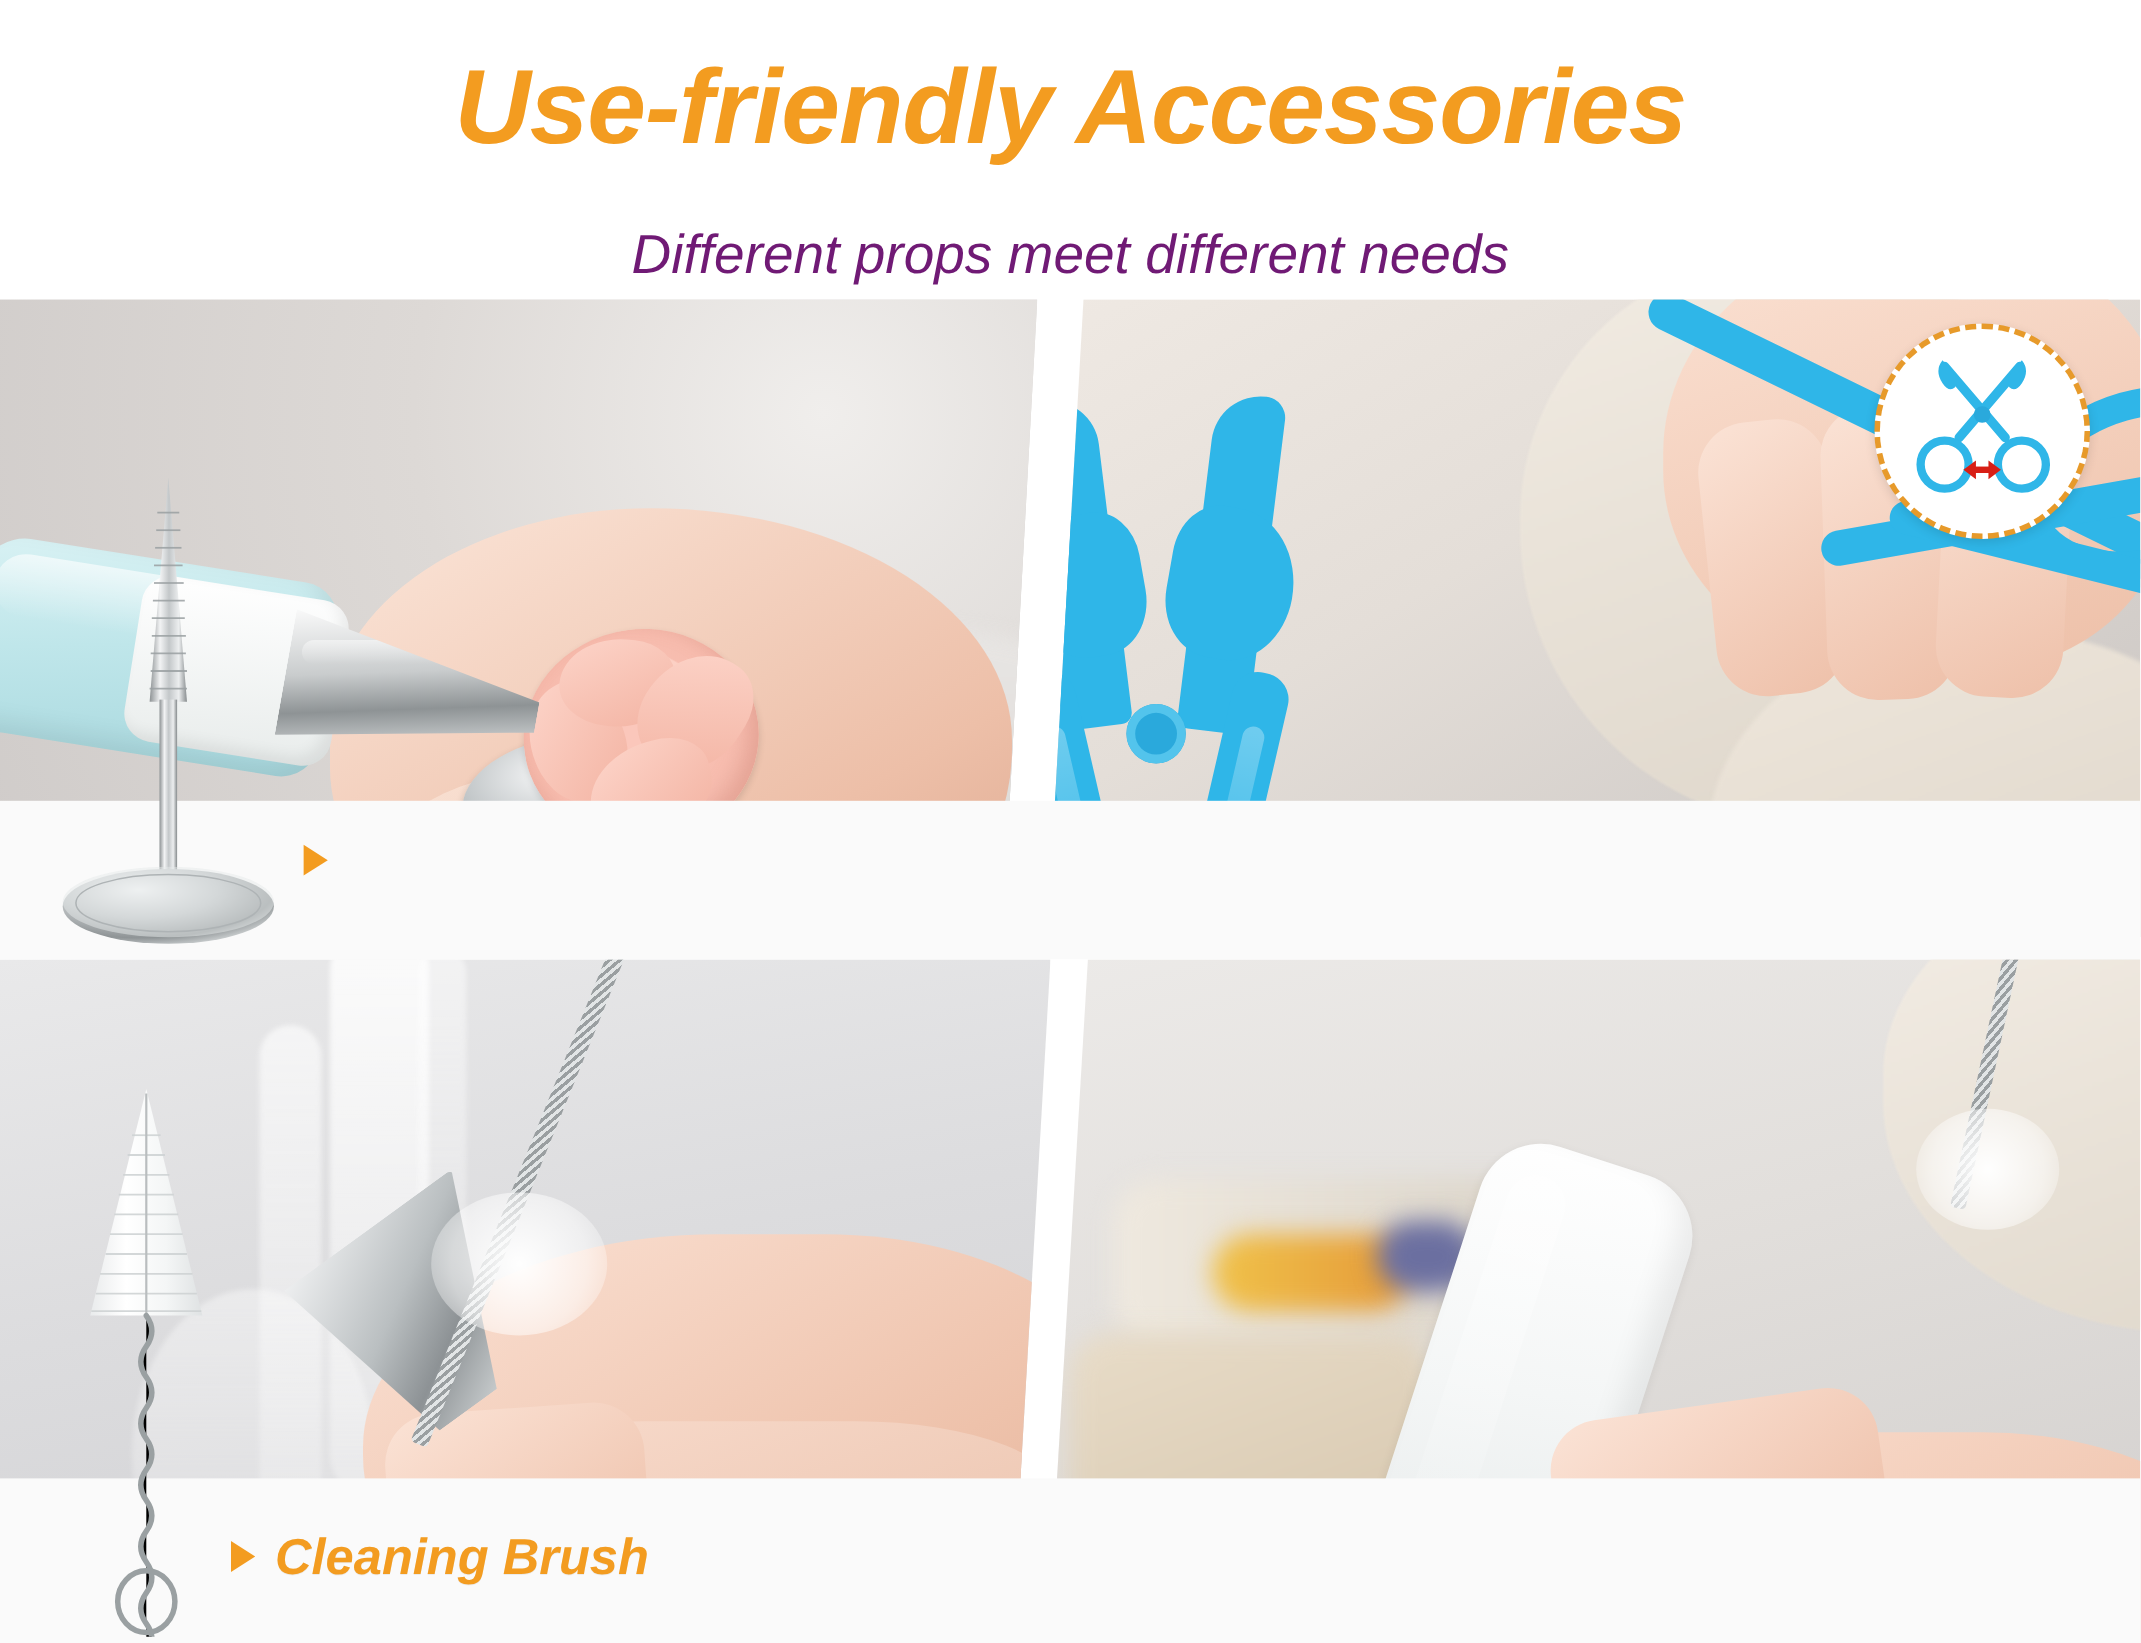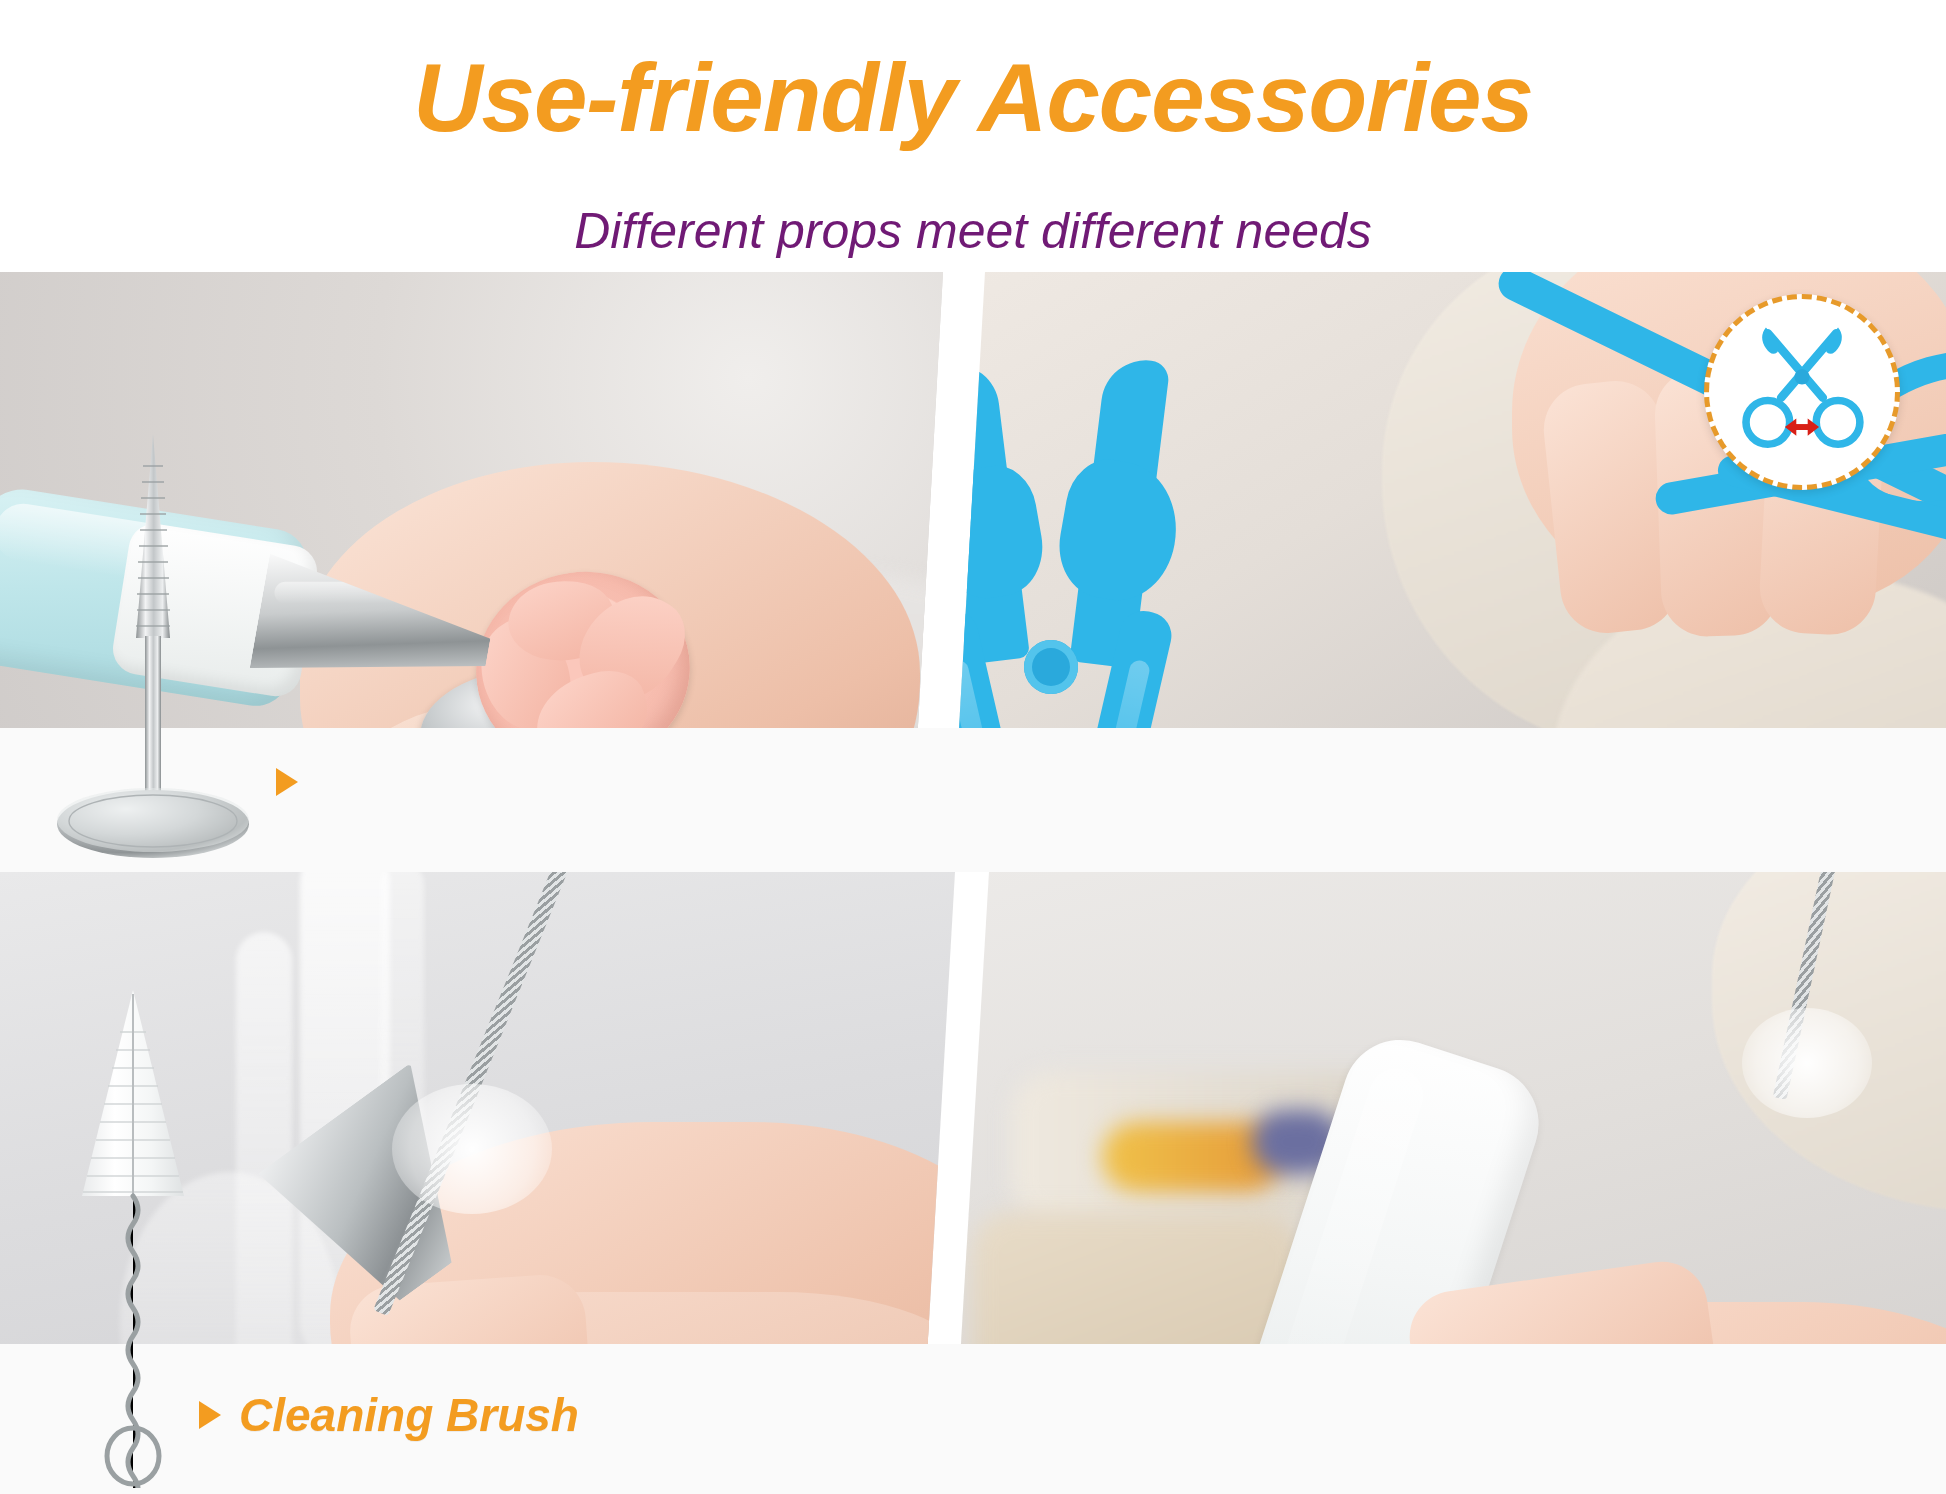--- a/index.html
+++ b/index.html
@@ -34,21 +34,21 @@
   
   .band { position:absolute; left:0; width:1946px; background:#FAFAFA; z-index:30; }
   .band-top { top:728px; height:144px; }
   .band-bot { top:1344px; height:150px; }
 
   .label { position:absolute; display:flex; align-items:center; gap:18px;
            font-size:46px; font-weight:700; color:#F39C20; white-space:nowrap;
            text-shadow:0 1px 0 rgba(0,0,0,.06); }
   .lbl-nails  { left:276px;  top:40px; }
   .lbl-lifter { left:1330px; top:40px; }
-  .lbl-brush  { left:199px;  top:44px;align-items:center; }
+  .lbl-brush  { left:210px;  top:44px;align-items:center; }
   .tri { width:0; height:0; border-left:22px solid #F39C20;
          border-top:14px solid transparent; border-bottom:14px solid transparent; }
 
   
   .tl-bg { background:
       radial-gradient(circle at 78% 18%, #f0eeec 0%, #ddd9d6 42%, #cfcbc9 100%),
       linear-gradient(160deg,#e9e6e4,#c9c5c4); }
   .tl-table { position:absolute; left:560px; top:300px; width:540px; height:320px;
       background:linear-gradient(180deg,#e9e7e5,#d7d3d1); border-radius:60% 60% 40% 40%;
       filter:blur(9px); opacity:.85; }

